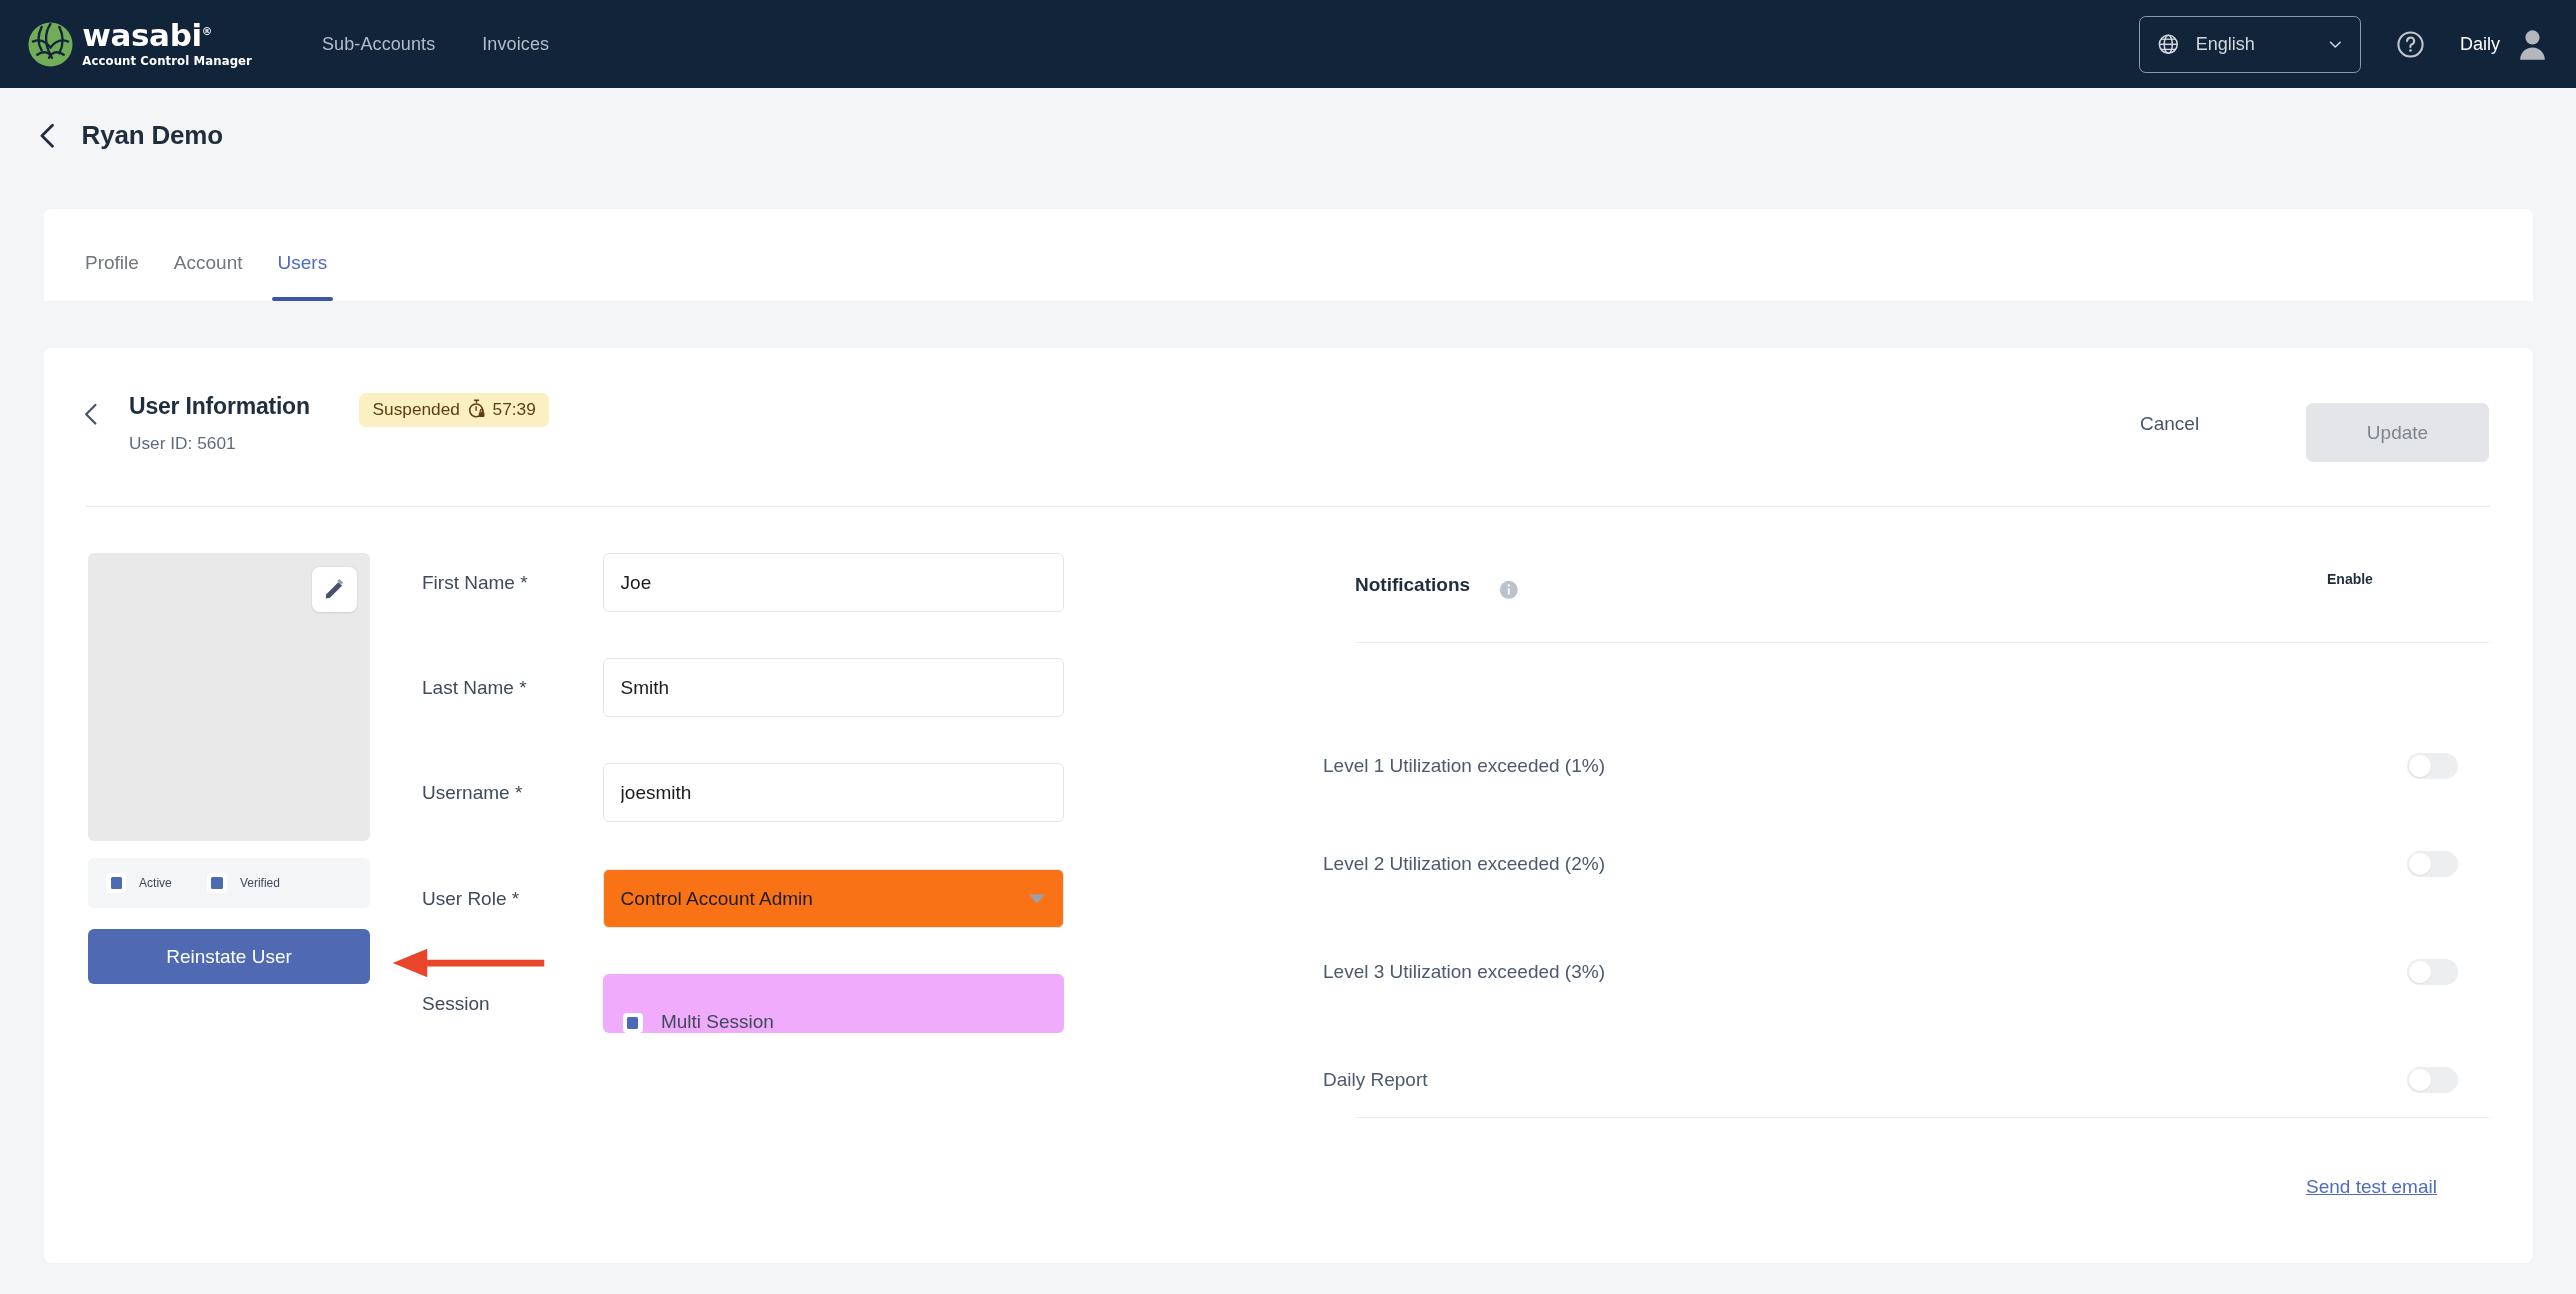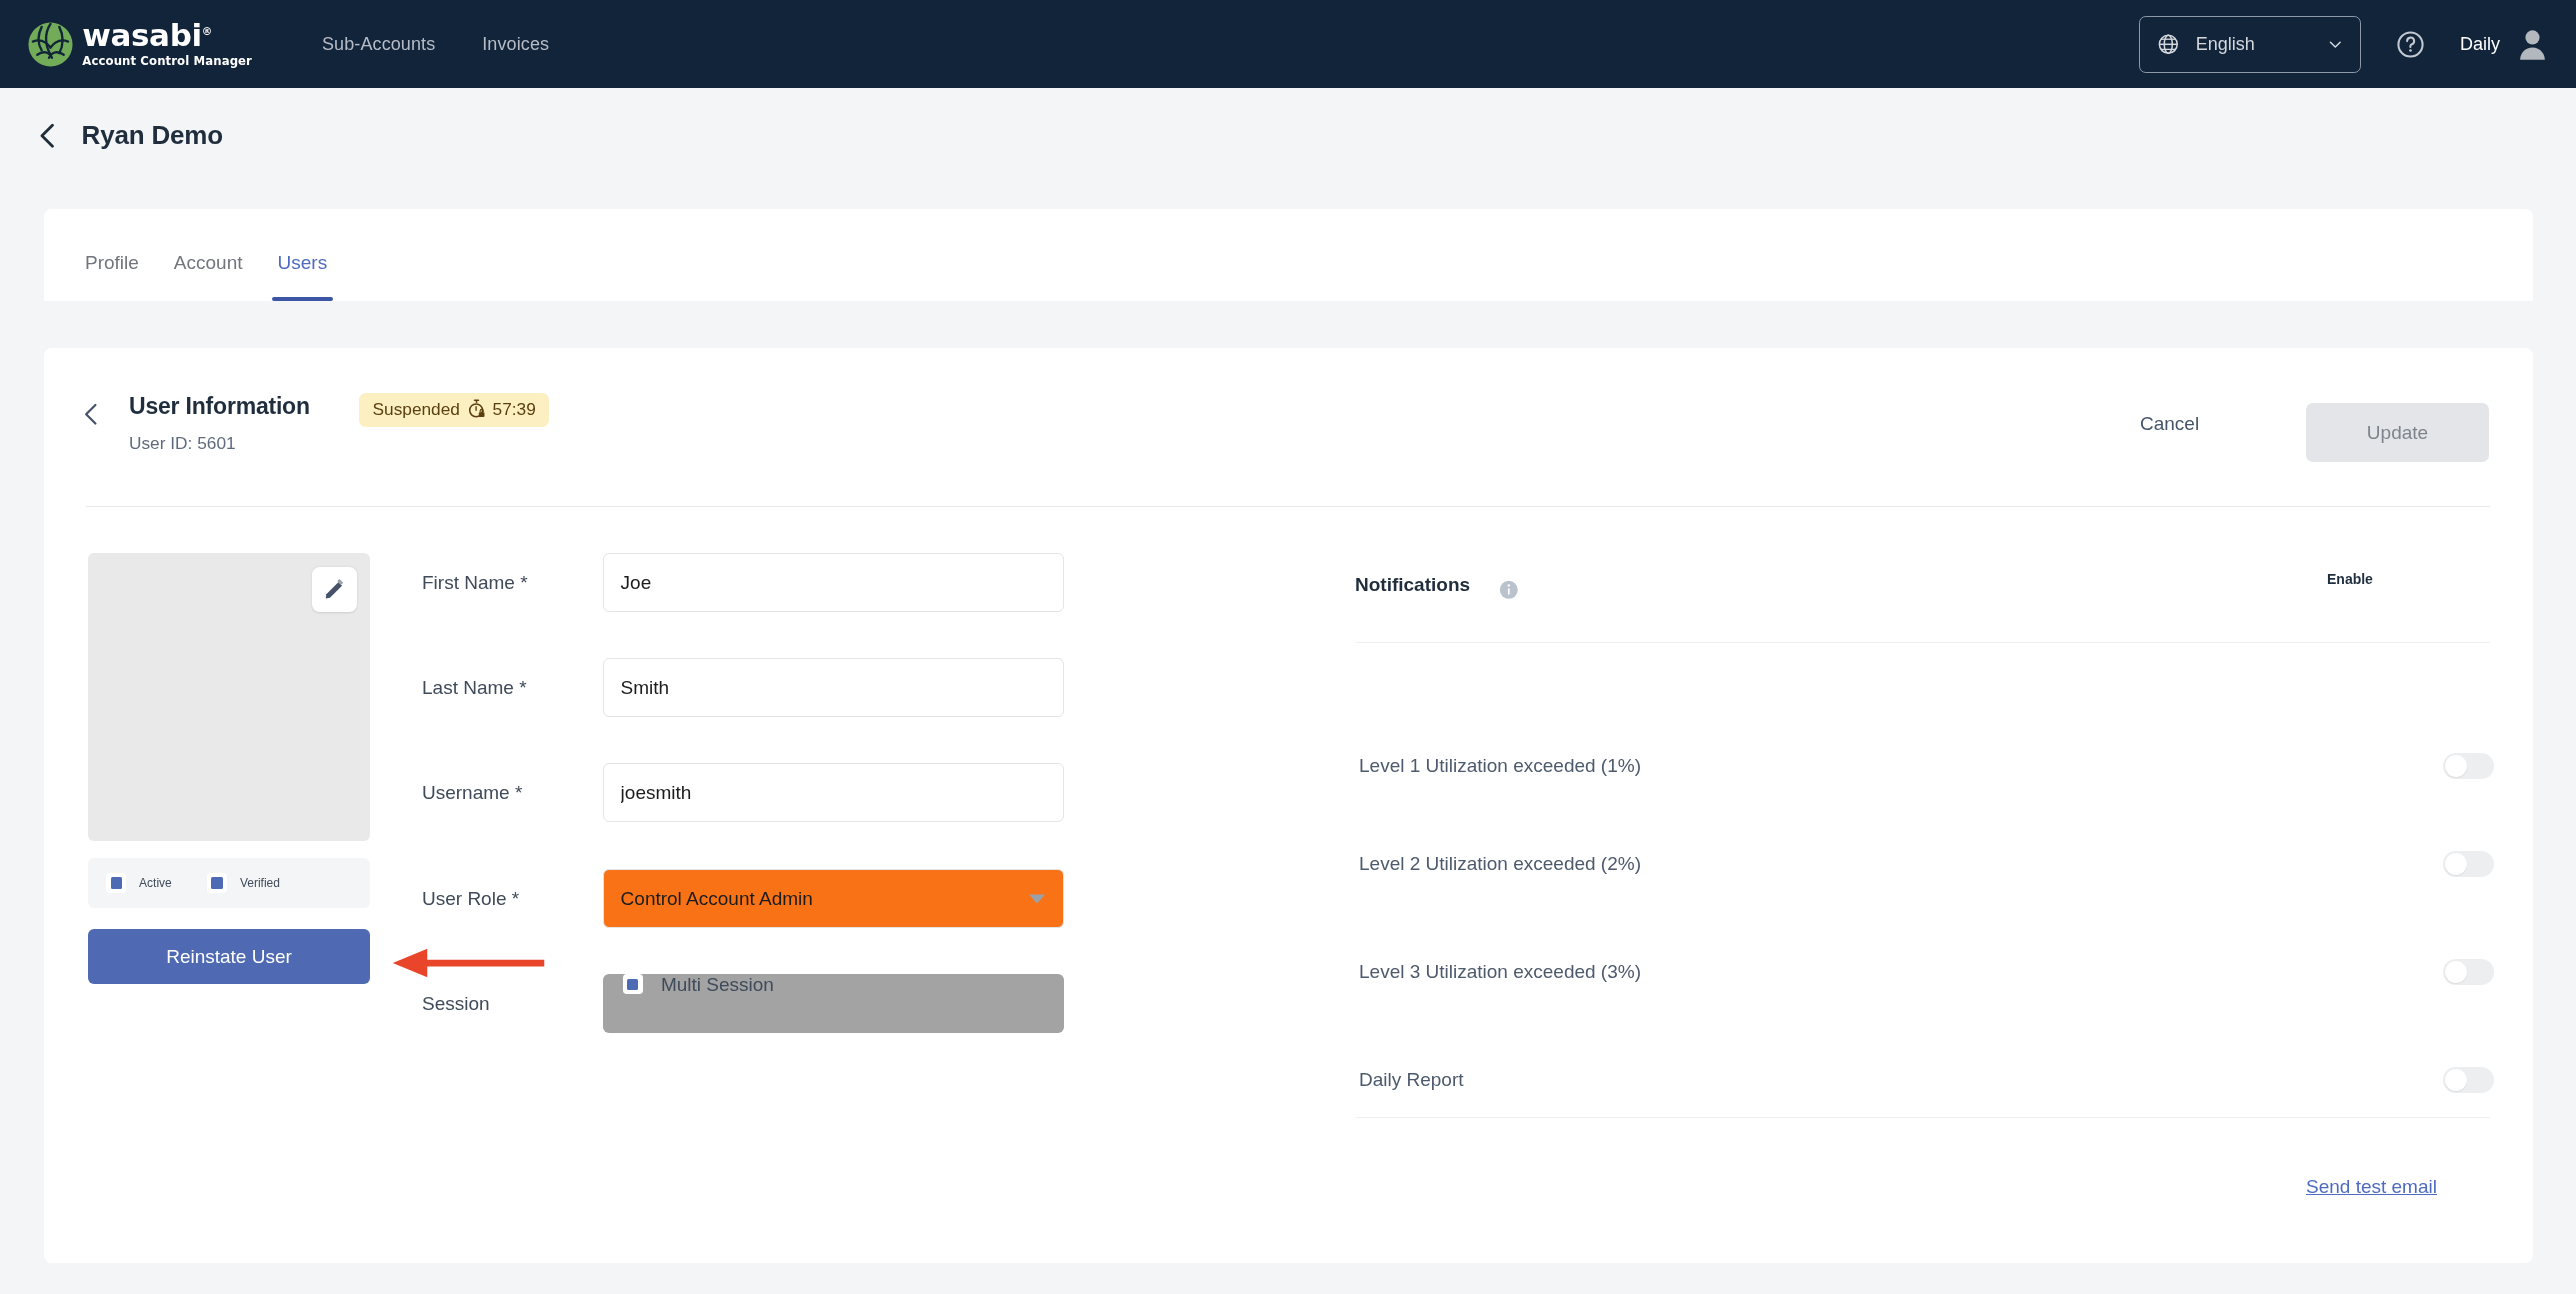--- a/index.html
+++ b/index.html
@@ -194,22 +194,22 @@
   }
   .select-caret {
     position: absolute; right: 18px; top: 50%; transform: translateY(-50%);
     width: 0; height: 0;
     border-left: 8.3px solid transparent;
     border-right: 8.3px solid transparent;
     border-top: 9px solid #9aa1ab;
   }
   .session-box {
     width: 461px; height: 59px;
-    background: #a3a3a3; border-radius: 6px;
-    display: flex; align-items: flex-start; padding-left: 19.6px;
+    background: #f0abfc; border-radius: 6px;
+    display: flex; align-items: flex-end; padding-left: 19.6px;
   }
   .session-label { margin-left: 18px; font-size: 19px; color: #3f4a5a; }
 
   
   .notif-title {
     position: absolute; left: 1355px; top: 574px;
     font-size: 19px; font-weight: 700; color: #1f2d3d;
   }
   .info-icon { position: absolute; left: 1499px; top: 580px; width: 19.6px; height: 19.6px; }
   .enable-label {
@@ -218,21 +218,21 @@
   }
   .notif-divider-top {
     position: absolute; left: 1355px; top: 642px;
     width: 1135px; height: 1.1px; background: #eff0f2;
   }
   .notif-divider-bottom {
     position: absolute; left: 1355px; top: 1117px;
     width: 1135px; height: 1.1px; background: #eff0f2;
   }
   .notif-row {
-    position: absolute; left: 1359px;
+    position: absolute; left: 1323px;
     width: 1135px; display: flex; align-items: center;
   }
   .notif-text { font-size: 19px; color: #4d5a6d; }
   .toggle {
     margin-left: auto; width: 51px; height: 25.6px;
     background: #edeef0; border-radius: 12.8px;
     position: relative; cursor: pointer; flex: none;
   }
   .toggle .knob {
     position: absolute; left: 1.5px; top: 1.5px;

